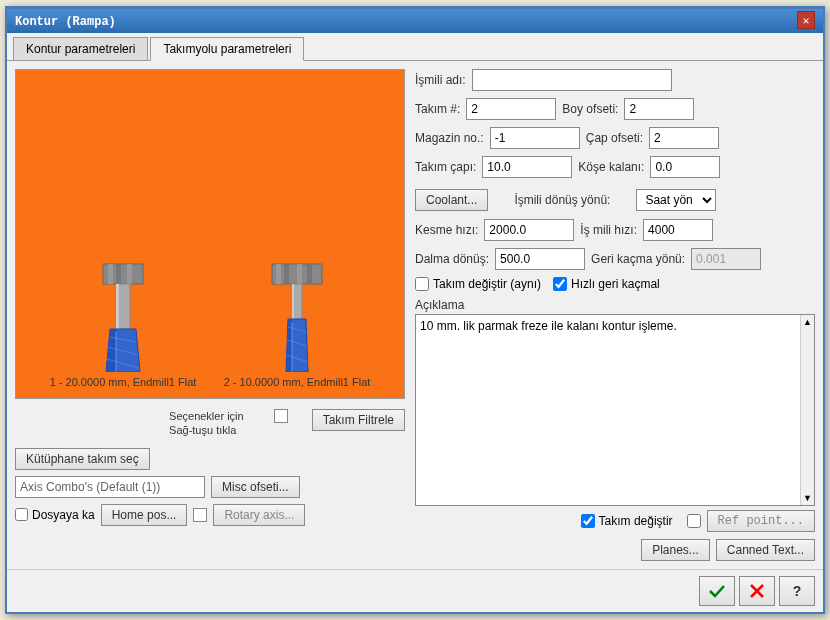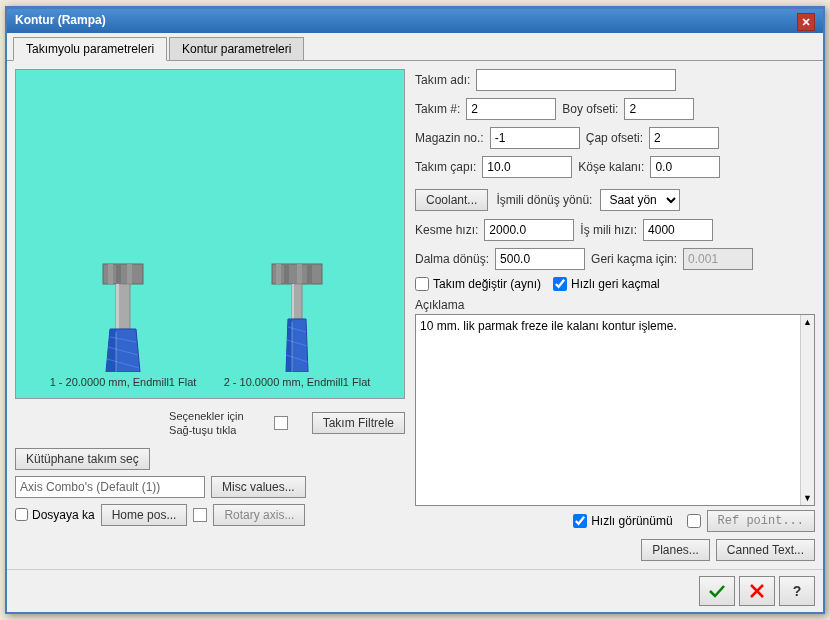--- a/index.html
+++ b/index.html
@@ -22,24 +22,25 @@
       border-top: 3px solid #4a7bbf;
       box-shadow: 2px 2px 8px rgba(0,0,0,0.4);
       display: flex;
       flex-direction: column;
     }
     .title-bar {
       background: linear-gradient(to bottom, #4a8fd4, #2a6bb0);
       color: white;
       padding: 4px 8px;
       display: flex;
-      align-items: flex-start;
+      align-items: flex-end;
       justify-content: space-between;
       height: 24px;
       flex-shrink: 0;
+      font-family: Liberation Mono, monospace;
     }
     .title-text {
       font-size: 12px;
       font-weight: bold;
     }
     .close-btn {
       width: 18px;
       height: 18px;
       background: #c0392b;
       border: 1px solid #922b21;
@@ -83,21 +84,21 @@
       gap: 10px;
     }
     .left-panel {
       width: 390px;
       display: flex;
       flex-direction: column;
       gap: 6px;
     }
     .tool-display-area {
       border: 1px solid #999;
-      background: #5eead4;
+      background: #f97316;
       height: 330px;
       display: flex;
       flex-direction: column;
       align-items: center;
       justify-content: center;
       position: relative;
     }
     .tools-row {
       display: flex;
       justify-content: space-around;
@@ -113,21 +114,21 @@
       gap: 4px;
     }
     
     .tool-label {
       font-size: 11px;
       text-align: center;
       color: #333;
     }
     .options-row {
       display: flex;
-      align-items: center;
+      align-items: flex-start;
       gap: 24px;
       padding: 4px 0;
     }
     .options-text {
       font-size: 11px;
       color: #333;
       line-height: 1.3;
     }
     .small-checkbox {
       width: 14px;
@@ -197,21 +198,21 @@
       border: 1px solid #888;
       background: white;
       padding: 2px 4px;
       font-size: 12px;
       height: 22px;
       width: 80px;
     }
     .coolant-row {
       display: flex;
       align-items: center;
-      gap: 8px;
+      gap: 26px;
       margin: 4px 0;
     }
     .checkbox-label {
       display: flex;
       align-items: center;
       gap: 4px;
       font-size: 12px;
     }
     .checkbox-input {
       width: 14px;
@@ -276,22 +277,22 @@
 <body>
 
 <div class="window">
 
   <div class="title-bar">
     <span class="title-text">Kontur (Rampa)</span>
     <div class="close-btn">✕</div>
   </div>
 
   <div class="tabs-bar">
+    <div class="tab inactive">Kontur parametreleri</div>
     <div class="tab active">Takımyolu parametreleri</div>
-    <div class="tab inactive">Kontur parametreleri</div>
   </div>
 
   <div class="content">
 
     <div class="left-panel">
       <div class="tool-display-area">
         <div class="tools-row">
 
           <div class="tool-item">
             <div class="tool-svg-container">
@@ -353,38 +354,38 @@
         <div class="small-checkbox"></div>
         <button class="btn">Takım Filtrele</button>
       </div>
 
       <div class="buttons-row">
         <button class="btn btn-wide">Kütüphane takım seç</button>
       </div>
 
       <div class="action-row">
         <input class="field-input axis-combo" type="text" readonly="" value="Axis Combo's (Default (1))" style="">
-        <button class="btn">Misc values...</button>
+        <button class="btn">Misc ofseti...</button>
       </div>
 
       <div class="action-row">
         <div class="check-label">
           <input type="checkbox" style="">
           <span>Dosyaya ka</span>
         </div>
         <button class="btn">Home pos...</button>
         <div class="small-checkbox"></div>
         <button class="btn" style="color:#888;">Rotary axis...</button>
       </div>
     </div>
 
     <div class="right-panel">
 
       <div class="field-row">
-        <span class="field-label">Takım adı:</span>
+        <span class="field-label">İşmili adı:</span>
         <input class="field-input wide" type="text" value="" style="">
       </div>
 
       <div class="field-row">
         <span class="field-label">Takım #:</span>
         <input class="field-input medium" type="text" value="2" style="">
         <span class="field-label">Boy ofseti:</span>
         <input class="field-input small" type="text" value="2" style="">
       </div>
 
@@ -414,21 +415,21 @@
       <div class="field-row">
         <span class="field-label">Kesme hızı:</span>
         <input class="field-input medium" type="text" value="2000.0" style="">
         <span class="field-label">İş mili hızı:</span>
         <input class="field-input small" type="text" value="4000" style="">
       </div>
 
       <div class="field-row">
         <span class="field-label">Dalma dönüş:</span>
         <input class="field-input medium" type="text" value="500.0" style="">
-        <span class="field-label">Geri kaçma için:</span>
+        <span class="field-label">Geri kaçma yönü:</span>
         <input class="field-input small disabled" type="text" value="0.001" style="color: rgb(153, 153, 153);">
       </div>
 
       <div class="field-row" style="gap:12px;">
         <label class="checkbox-label">
           <input type="checkbox" class="checkbox-input" style="">
           <span>Takım değiştir (aynı)</span>
         </label>
         <label class="checkbox-label">
           <input type="checkbox" class="checkbox-input" checked="" style="">
@@ -444,21 +445,21 @@
             <div style="font-size:9px; margin-top:2px;">▲</div>
             <div style="flex:1;"></div>
             <div style="font-size:9px; margin-bottom:2px;">▼</div>
           </div>
         </div>
       </div>
 
       <div class="field-row" style="justify-content:flex-end;">
         <label class="checkbox-label">
           <input type="checkbox" class="checkbox-input" checked="" style="">
-          <span>Hızlı görünümü</span>
+          <span>Takım değiştir</span>
         </label>
         <label class="checkbox-label" style="margin-left:8px;">
           <input type="checkbox" class="checkbox-input" style="">
         </label>
         <button class="btn" style="color:#888;font-family:Liberation Mono, monospace;">Ref point...</button>
       </div>
 
       <div class="planes-canned" style="justify-content:flex-end;">
         <button class="btn">Planes...</button>
         <button class="btn">Canned Text...</button>

